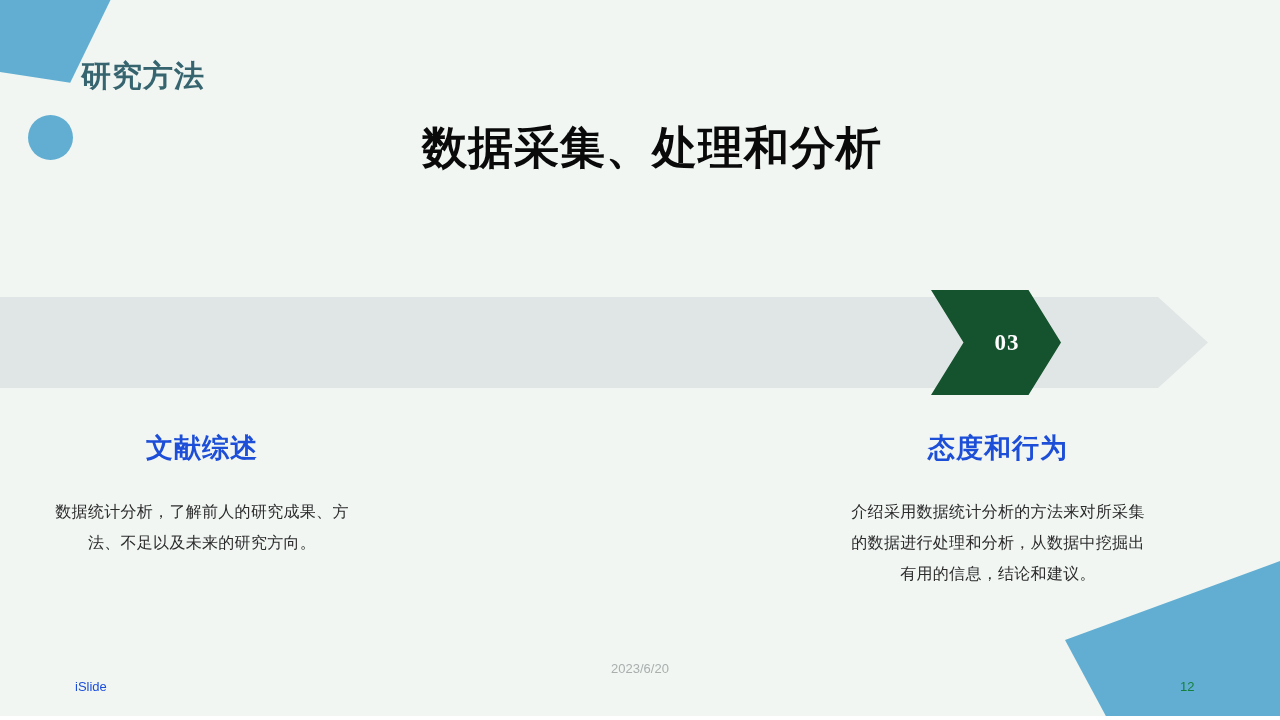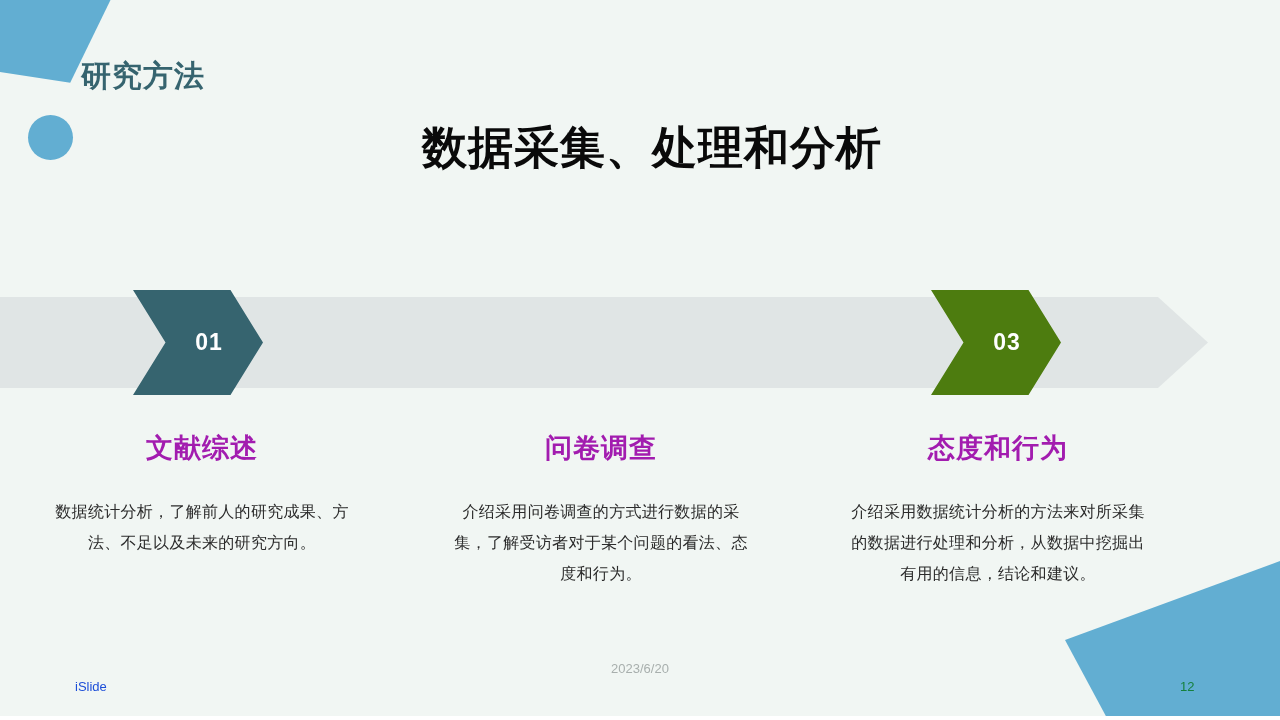--- a/index.html
+++ b/index.html
@@ -95,36 +95,36 @@
   }
   .chevron-num {
     font-size: 23px;
     font-weight: bold;
     color: #ffffff;
     padding-left: 22px;
     letter-spacing: 1px;
   }
   .chevron-1 { left: 133px; background: #36646f; }
   .chevron-2 { left: 533px; background: #62aed2; }
-  .chevron-3 { left: 931px; background: #4d7c0f; }
+  .chevron-3 { left: 931px; background: #14532d; font-family: Liberation Serif, serif; }
 
   
   .col {
     position: absolute;
     top: 430px;
     width: 300px;
     text-align: center;
   }
   .col-1 { left: 52px; }
   .col-2 { left: 451px; }
   .col-3 { left: 848px; }
   .col-heading {
     font-size: 27px;
     font-weight: bold;
-    color: #a21caf;
+    color: #1d4ed8;
     letter-spacing: 1px;
     margin-bottom: 30px;
   }
   .col-body {
     font-size: 16px;
     color: #2b2b2b;
     line-height: 31px;
     letter-spacing: 0.3px;
   }
 
@@ -160,36 +160,29 @@
 
   <div class="deco-top-left"></div>
   <div class="deco-circle"></div>
   <div class="deco-bottom-right"></div>
 
   <div class="section-title">研究方法</div>
   <div class="main-title">数据采集、处理和分析</div>
 
   <div class="band"></div>
 
-  <div class="chevron chevron-1">
-    <span class="chevron-num">01</span>
-  </div>
   <div class="chevron chevron-3">
     <span class="chevron-num">03</span>
   </div>
 
   <div class="col col-1">
     <div class="col-heading">文献综述</div>
     <div class="col-body">数据统计分析，了解前人的研究成果、方法、不足以及未来的研究方向。</div>
   </div>
 
-  <div class="col col-2">
-    <div class="col-heading">问卷调查</div>
-    <div class="col-body">介绍采用问卷调查的方式进行数据的采集，了解受访者对于某个问题的看法、态度和行为。</div>
-  </div>
 
   <div class="col col-3">
     <div class="col-heading">态度和行为</div>
     <div class="col-body">介绍采用数据统计分析的方法来对所采集的数据进行处理和分析，从数据中挖掘出有用的信息，结论和建议。</div>
   </div>
 
   <div class="footer-brand">iSlide</div>
   <div class="footer-date">2023/6/20</div>
   <div class="footer-page">12</div>
 

